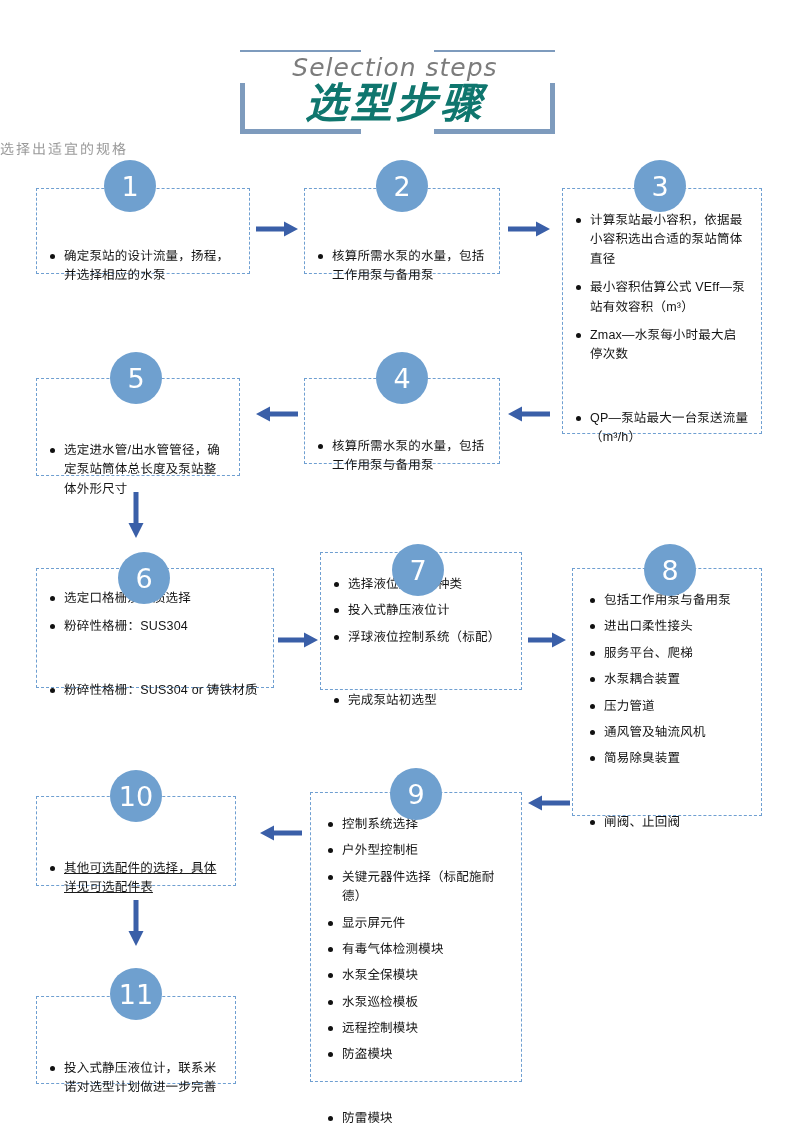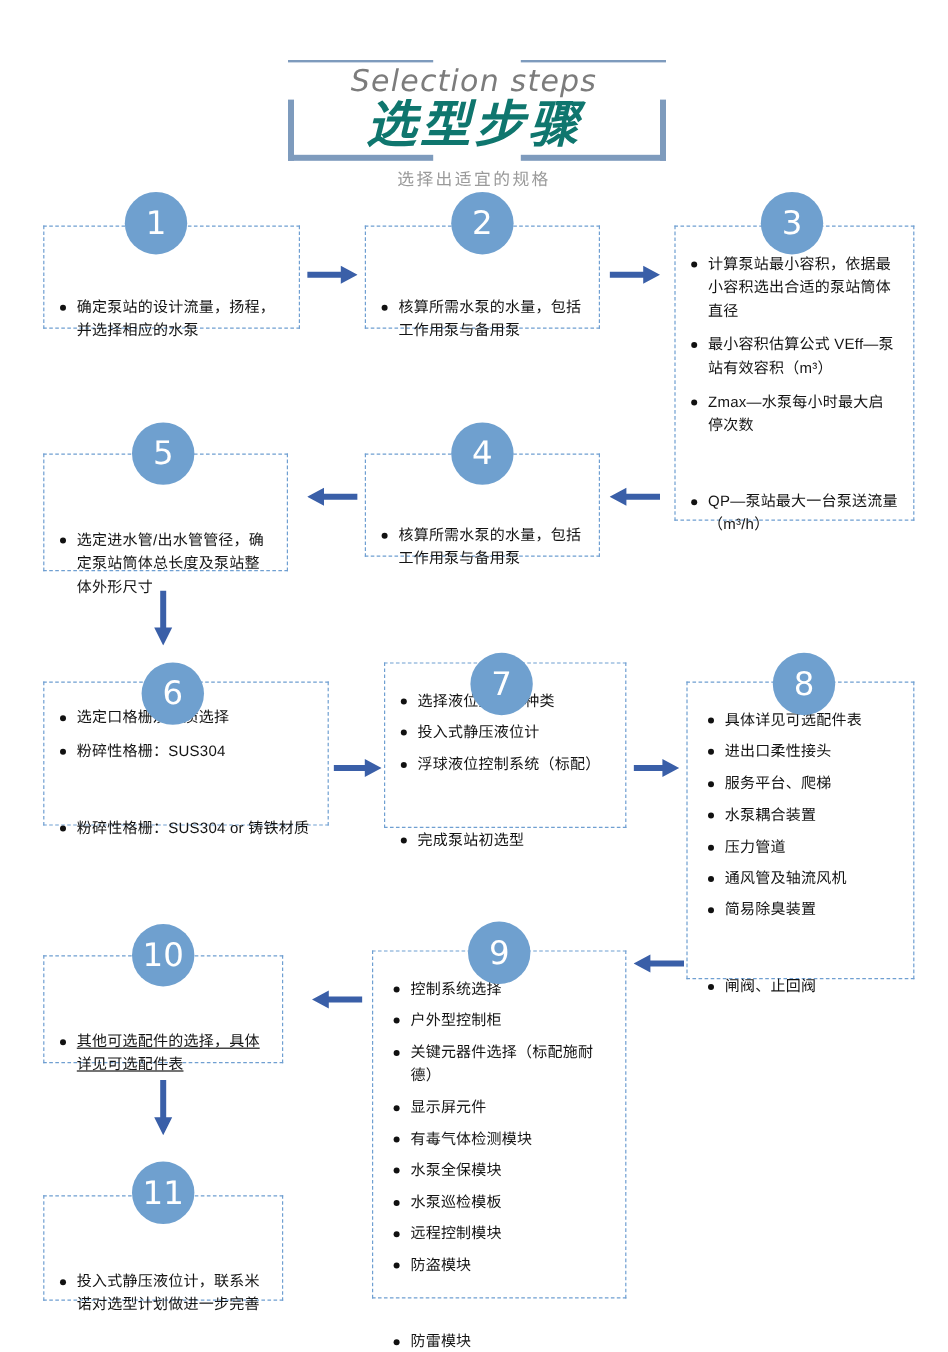--- a/index.html
+++ b/index.html
@@ -72,21 +72,20 @@
     font-weight: 700;
     letter-spacing: 3px;
     color: #0f766e;
     line-height: 1.05;
   }
   .title-sub {
     position: absolute;
     left: 0;
     top: 112px;
     width: 790px;
-    text-align: center;
     font-size: 14px;
     color: #9a9a9a;
     letter-spacing: 2px;
     background: #ffffff;
     padding: 2px 0;
   }
 
   
   .step {
     position: absolute;
@@ -268,21 +267,21 @@
 
   <div class="arrow" style="left:528px; top:632px;">
     <svg width="38" height="16" viewBox="0 0 38 16">
         <path d="M0 5.5 H24 V0.5 L38 8 L24 15.5 V10.5 H0 Z" fill="#3a5fa8"></path>
       </svg>
   </div>
 
   <div class="step" style="left:572px; top:568px; width:190px; height:248px;">
     <div class="step-body" style="padding-top:22px; padding-left:16px;">
       <ul class="bullets tight">
-        <li>具体详见可选配件表</li>
+        <li>包括工作用泵与备用泵</li>
         <li>进出口柔性接头</li>
         <li>服务平台、爬梯</li>
         <li>水泵耦合装置</li>
         <li>压力管道</li>
         <li>通风管及轴流风机</li>
         <li>简易除臭装置</li>
         <li>闸阀、止回阀</li>
       </ul>
     </div>
   </div>

